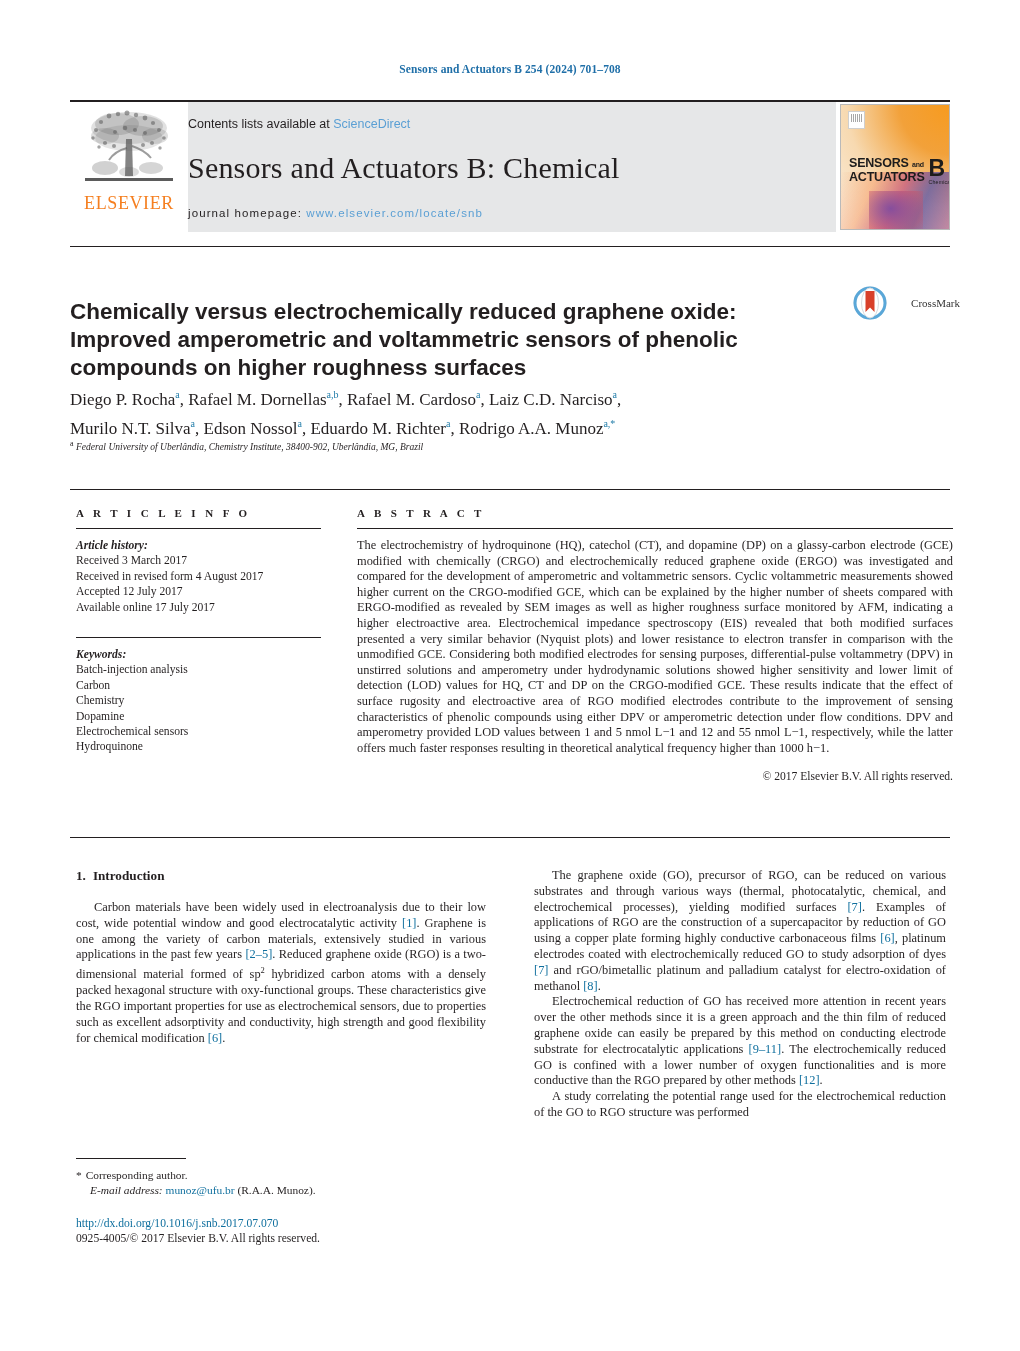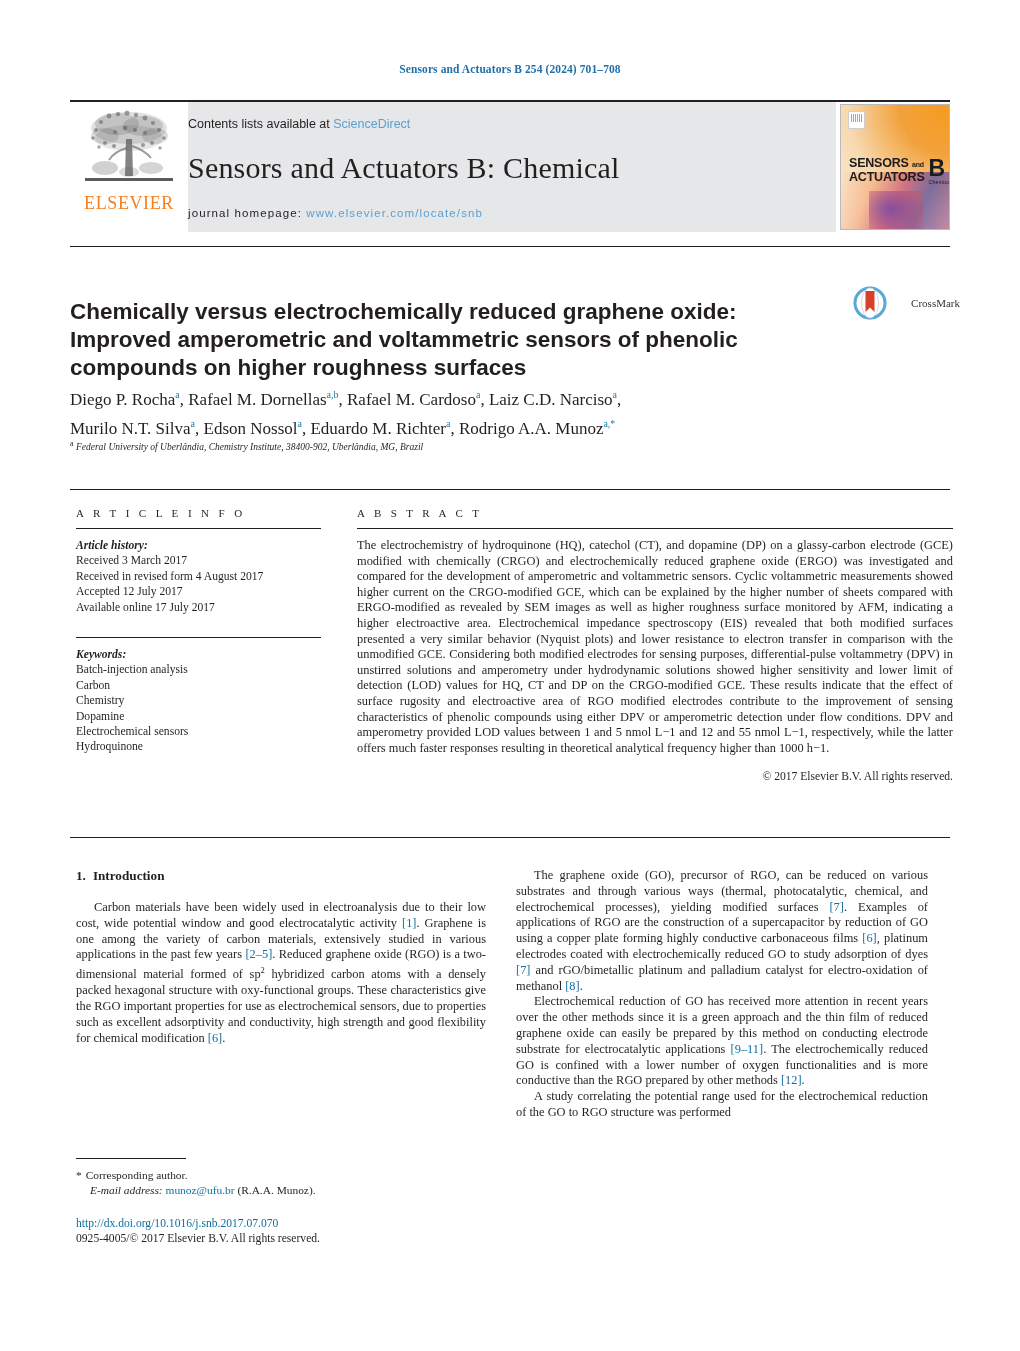--- a/index.html
+++ b/index.html
@@ -262,21 +262,21 @@
     width: 245px;
   }
   .abscol {
     position: absolute;
     left: 357px;
     top: 507px;
     width: 596px;
   }
   .sec-head {
     font-family: "Liberation Serif", serif;
-    font-weight: normal;
+    font-weight: bold;
     font-size: 11px;
     letter-spacing: 3.4px;
     color: #231f20;
   }
   .hr-thin {
     border-top: 1px solid #231f20;
     margin: 9px 0 9px 0;
   }
   .info-group {
     font-family: "Liberation Serif", serif;
@@ -313,21 +313,21 @@
 
   
   .body-left {
     position: absolute;
     left: 76px;
     top: 868px;
     width: 410px;
   }
   .body-right {
     position: absolute;
-    left: 516px;
+    left: 534px;
     top: 868px;
     width: 412px;
   }
   .section-title {
     font-family: "Liberation Serif", serif;
     font-weight: bold;
     font-size: 13.2px;
     margin: 0 0 16px 0;
     color: #231f20;
   }

